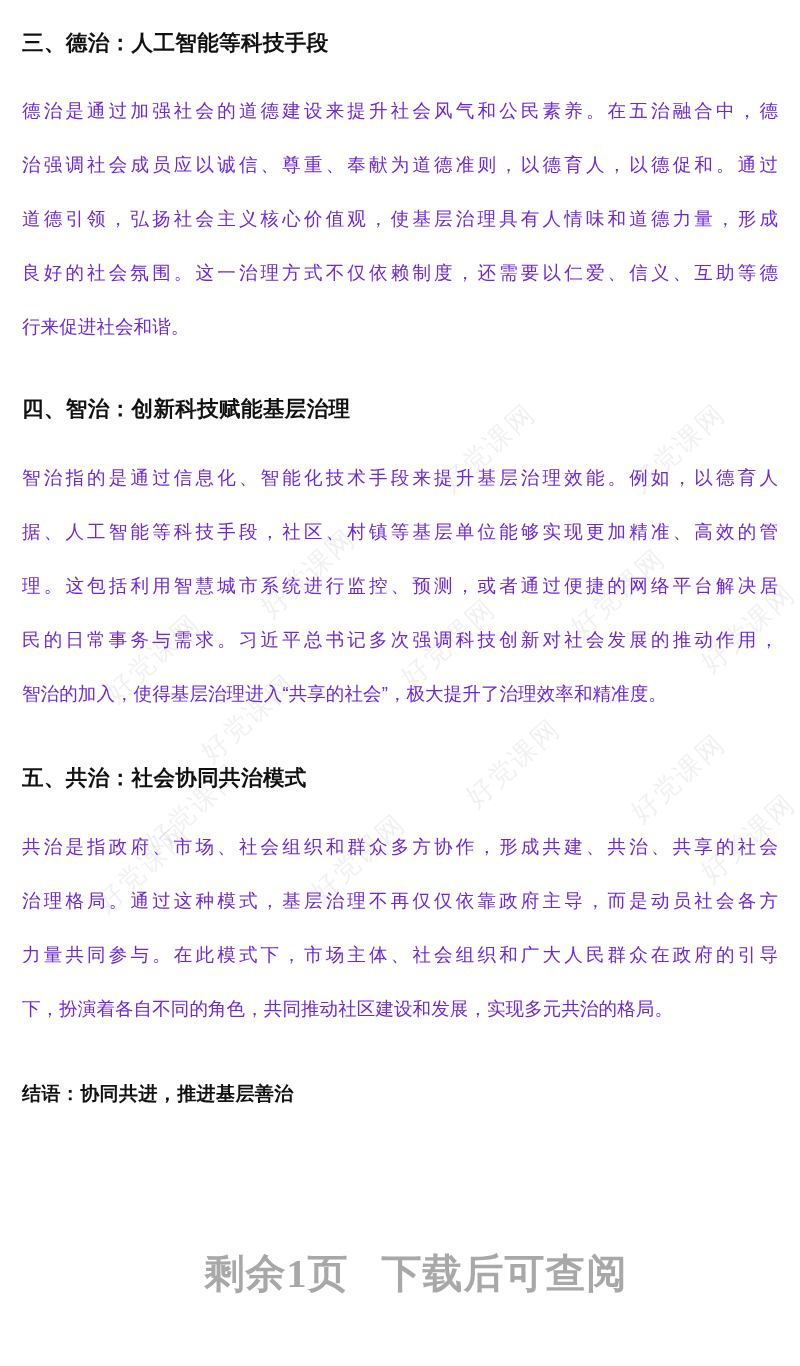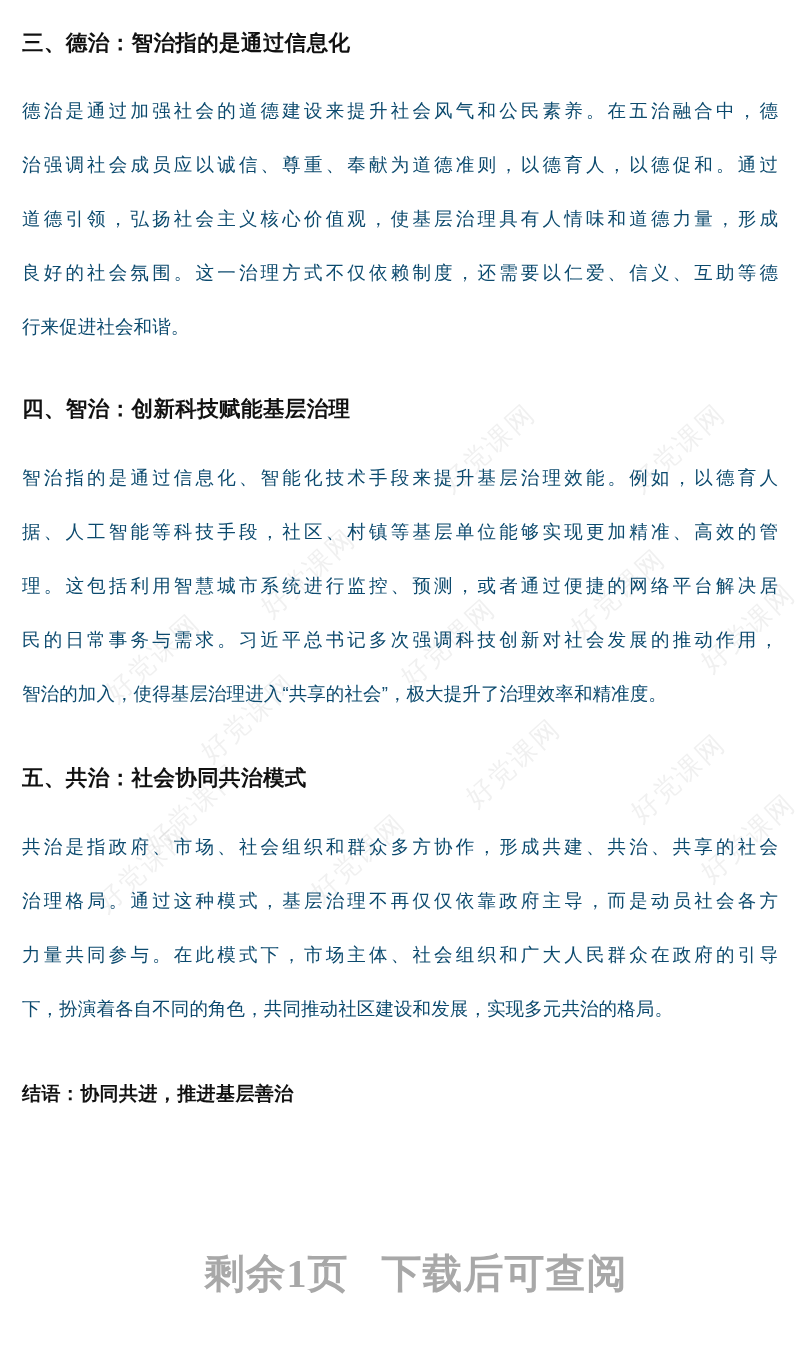--- a/index.html
+++ b/index.html
@@ -69,21 +69,21 @@
     color: #111111;
     letter-spacing: 0.4px;
     line-height: 1.3;
     margin-top: 46px;
     white-space: nowrap;
   }
 
   .paragraph {
     font-size: 18.5px;
     font-weight: 500;
-    color: #0c4a6e;
+    color: #6d28d9;
     line-height: 54px;
     text-align: justify;
     text-justify: inter-ideograph;
     margin-top: 26px;
     letter-spacing: 0.1px;
   }
   .paragraph.after-h2 { margin-top: 27px; }
   .paragraph.after-h3 { margin-top: 27px; }
 
   
@@ -138,21 +138,21 @@
       <span class="watermark" style="left: 455px; top: 745px; color: rgb(0, 0, 0); opacity: 0.055; transform: rotate(-42deg);">好党课网</span>
       <span class="watermark" style="left: 135px; top: 790px; color: rgb(0, 0, 0); opacity: 0.055; transform: rotate(-42deg);">好党课网</span>
       <span class="watermark" style="left: 620px; top: 760px; color: rgb(0, 0, 0); opacity: 0.055; transform: rotate(-42deg);">好党课网</span>
       <span class="watermark" style="left: 300px; top: 840px; color: rgb(0, 0, 0); opacity: 0.055; transform: rotate(-42deg);">好党课网</span>
       <span class="watermark" style="left: 85px; top: 850px; color: rgb(0, 0, 0); opacity: 0.055; transform: rotate(-42deg);">好党课网</span>
       <span class="watermark" style="left: 690px; top: 820px; color: rgb(0, 0, 0); opacity: 0.055; transform: rotate(-42deg);">好党课网</span>
     </div>
 
   <div id="content">
 
-    <h2 class="heading heading-1">三、德治：智治指的是通过信息化</h2>
+    <h2 class="heading heading-1">三、德治：人工智能等科技手段</h2>
     <div class="paragraph">
       <span class="line">德治是通过加强社会的道德建设来提升社会风气和公民素养。在五治融合中，德</span>
       <span class="line">治强调社会成员应以诚信、尊重、奉献为道德准则，以德育人，以德促和。通过</span>
       <span class="line">道德引领，弘扬社会主义核心价值观，使基层治理具有人情味和道德力量，形成</span>
       <span class="line">良好的社会氛围。这一治理方式不仅依赖制度，还需要以仁爱、信义、互助等德</span>
       <span class="line last">行来促进社会和谐。</span>
     </div>
 
     <h2 class="heading heading-2">四、智治：创新科技赋能基层治理</h2>
     <div class="paragraph after-h2">

